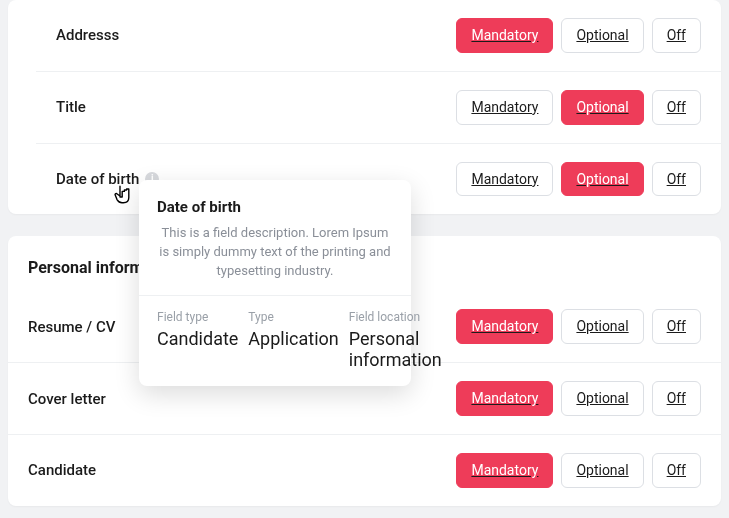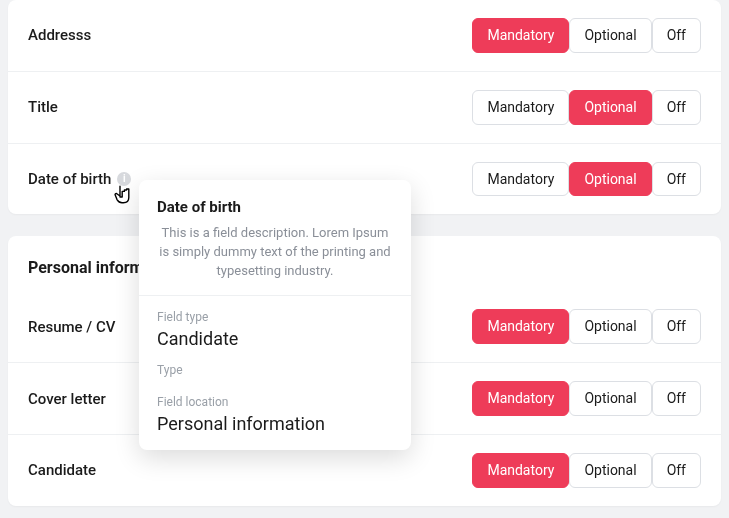--- a/index.html
+++ b/index.html
@@ -42,21 +42,22 @@
     color: #fff;
     font-size: 10px;
     font-weight: 700;
     display: flex;
     align-items: center;
     justify-content: center;
     line-height: 1;
   }
   .seg {
     display: flex;
-    gap: 0;
+    gap: 8px;
+    text-decoration: underline;
   }
   .seg button {
     font-family: inherit;
     font-size: 14px;
     border-radius: 6px;
     border: 1px solid #dcdfe4;
     background: #fff;
     color: #1b1b1b;
     padding: 8px 14px;
     cursor: pointer;
@@ -98,21 +99,21 @@
     margin-bottom: 14px;
     text-align: center;
   }
   .popover hr {
     border: none;
     border-top: 1px solid #eef0f2;
     margin: 0 -18px 14px -18px;
   }
   .popover .grid {
     display: grid;
-    grid-template-columns: 1fr;
+    grid-template-columns: 1fr 1fr 1fr 1fr;
     row-gap: 14px;
     column-gap: 10px;
   }
   .popover .k {
     font-size: 12px;
     color: #9aa0a8;
     margin-bottom: 4px;
   }
   .popover .v {
     font-size: 18px;
@@ -127,21 +128,21 @@
     left: 113px;
     top: 183px;
     z-index: 30;
     pointer-events: none;
   }
 </style>
 </head>
 <body>
 
 <div id="app">
-    <div class="card" style="margin-top: 0px;">
+    <div class="card" style="margin-top: 0px; padding-left: 28px;">
       <div class="row">
         <div class="label-wrap">
           <span>Addresss</span>
         </div>
         <div class="seg">
           <button class="active">Mandatory</button>
           <button>Optional</button>
           <button>Off</button>
         </div>
       </div>
@@ -206,20 +207,21 @@
   <h3>Date of birth</h3>
   <div class="desc">This is a field description. Lorem Ipsum is simply dummy text of the printing and typesetting industry.</div>
   <hr>
   <div class="grid">
     <div>
       <div class="k">Field type</div>
       <div class="v">Candidate</div>
     </div>
     <div>
       <div class="k">Type</div>
+      <div class="v">Application</div>
     </div>
     <div>
       <div class="k">Field location</div>
       <div class="v">Personal information</div>
     </div>
   </div>
 </div>
 
 <div class="cursor">
   <svg width="22" height="24" viewBox="0 0 22 24">

